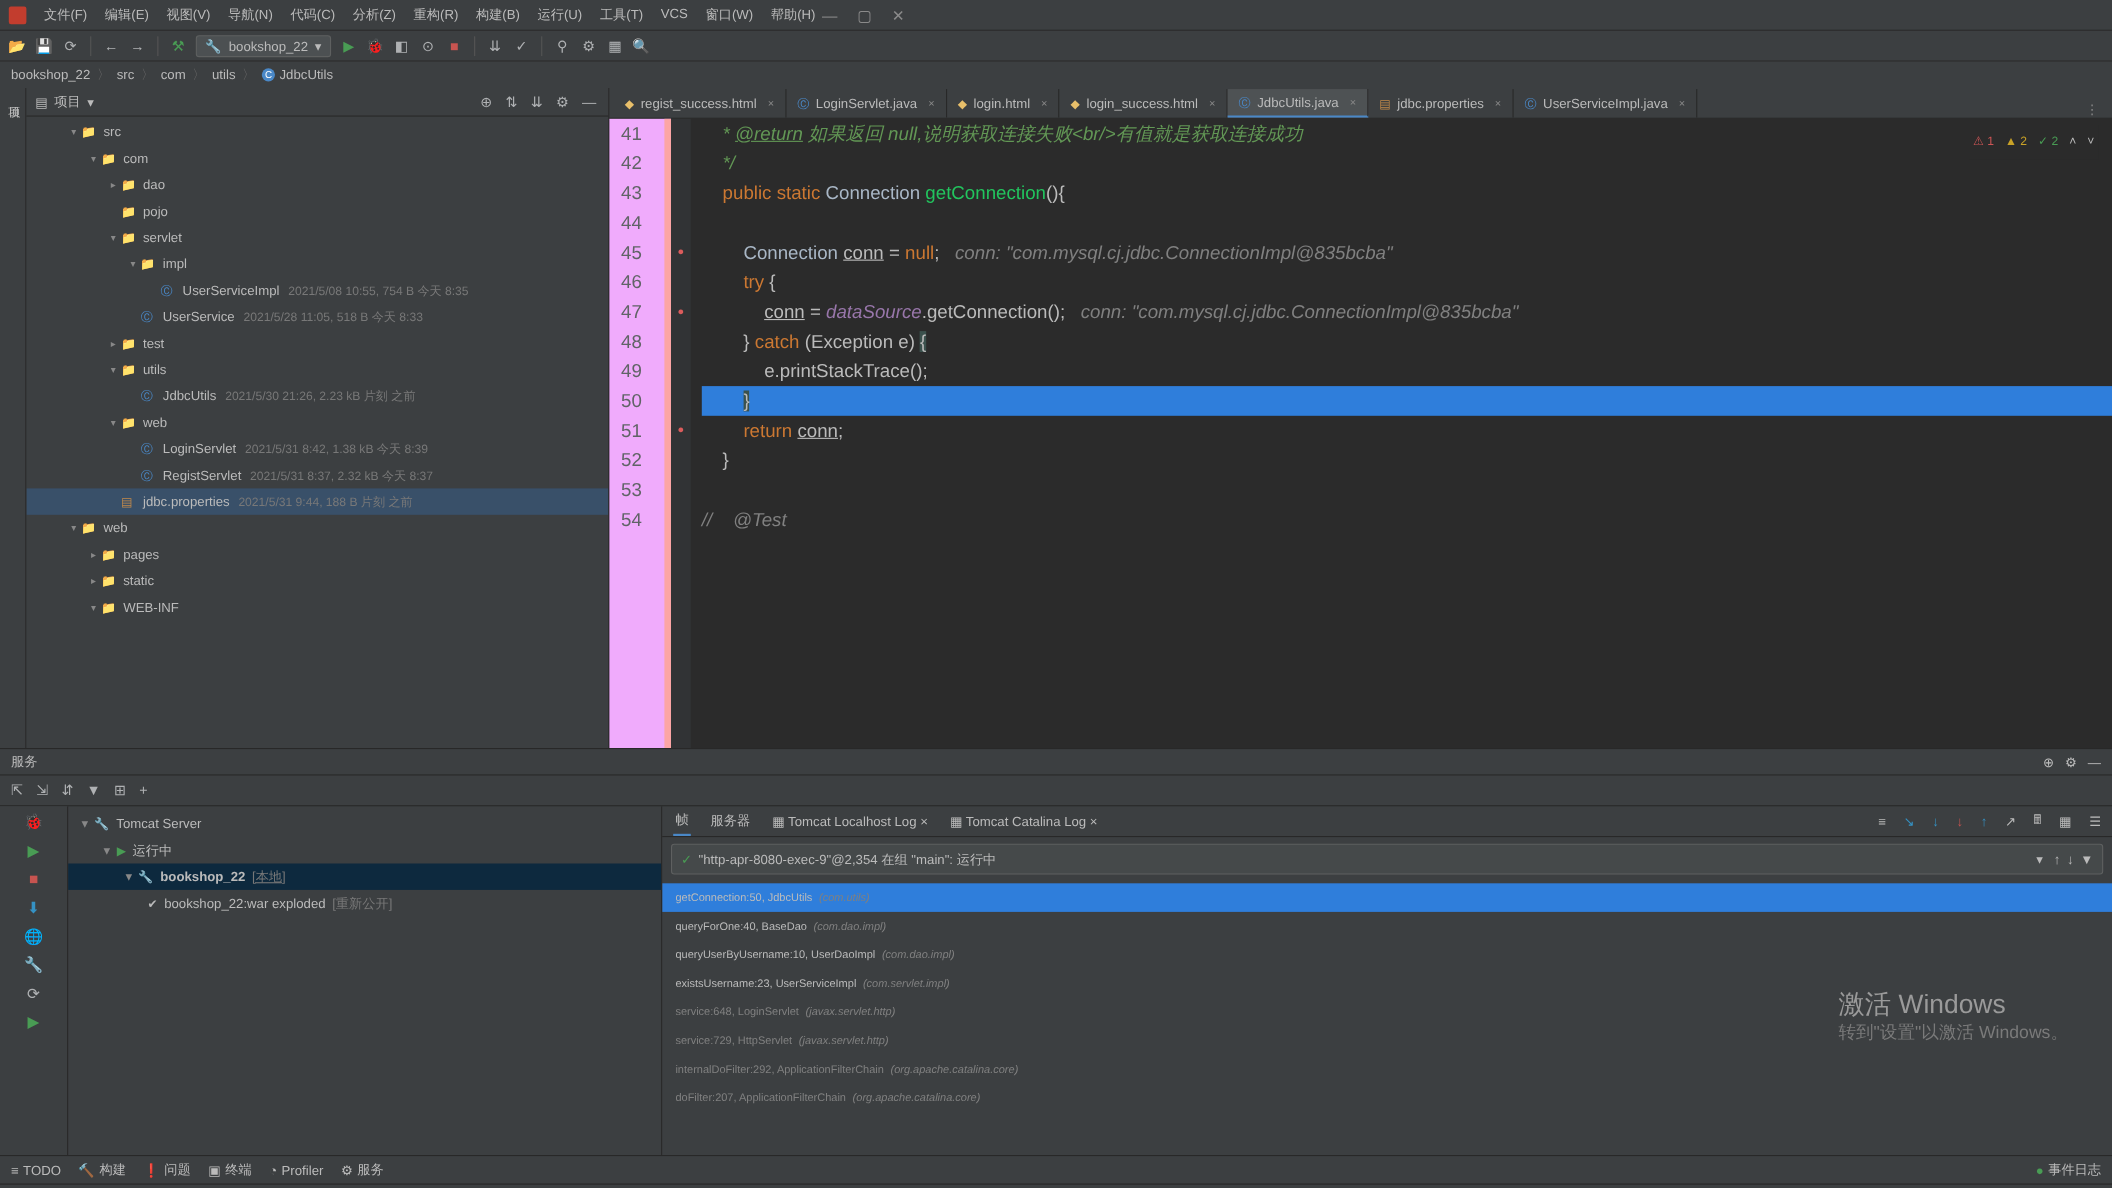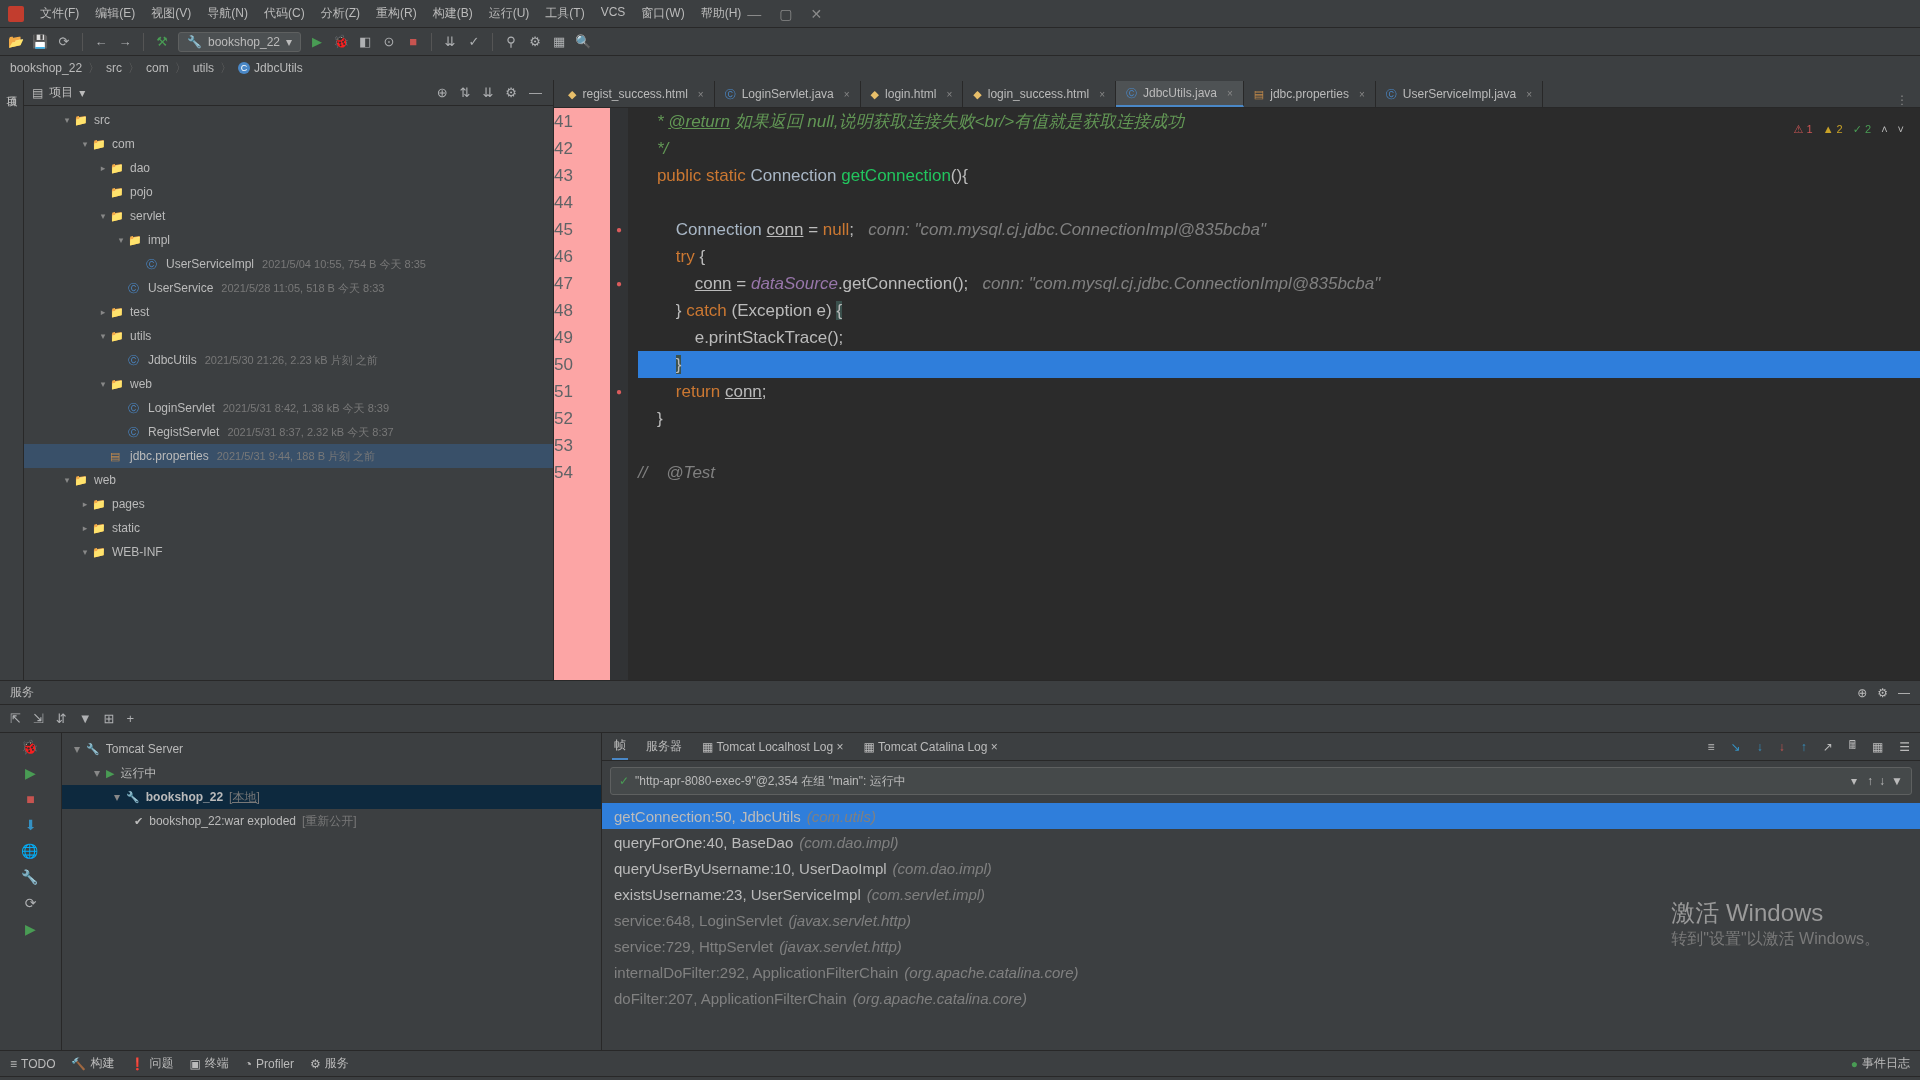--- a/index.html
+++ b/index.html
@@ -36,21 +36,21 @@
 .ic-dir{color:#b0a77f}
 .ic-cls{color:#4a88c7}
 .ic-prop{color:#c38a4a}
 .editor{flex:1;display:flex;flex-direction:column;background:#2b2b2b}
 .tabs{height:28px;background:#3c3f41;display:flex;align-items:flex-end;padding:0 4px;border-bottom:1px solid #282828;overflow:hidden}
 .tab{height:26px;padding:0 10px;display:flex;align-items:center;gap:6px;color:#bbb;font-size:12px;border-right:1px solid #282828}
 .tab.active{background:#4e5254;border-bottom:2px solid #4a88c7}
 .tab .x{color:#888;font-size:10px;margin-left:4px}
 .tab .ic{font-size:11px}
 .code{flex:1;display:flex;font-family:"JetBrains Mono",Consolas,monospace;font-size:17px;line-height:27px;position:relative}
-.gutter{width:56px;text-align:left;padding-right:10px;color:#606366;background:#fca5a5;border-right:6px solid #fca5a5}
+.gutter{width:56px;text-align:center;padding-right:10px;color:#606366;background:#f0abfc;border-right:6px solid #fca5a5}
 .bpcol{width:18px;background:#313335}
 .bp{color:#db5c5c;font-size:10px;text-align:center}
 .lines{flex:1;padding-left:10px;white-space:pre;overflow:hidden}
 .kw{color:#cc7832}
 .cmt{color:#808080;font-style:italic}
 .cmt-green{color:#629755;font-style:italic}
 .fn{color:#22c55e}
 .type{color:#a9b7c6}
 .hl-line{background:#2f7edb;display:inline-block;width:100%}
 .inspect{position:absolute;top:6px;right:12px;font-size:11px;display:flex;gap:10px;background:#2b2b2b;padding:2px 4px}
@@ -70,21 +70,21 @@
 .rt-row{display:flex;align-items:center;height:24px;padding-left:8px;gap:6px}
 .rt-row.sel{background:#0d293e}
 .rt-ic{font-size:11px}
 .debug-right{flex:1;display:flex;flex-direction:column}
 .debug-tabs{height:28px;display:flex;align-items:center;padding:0 10px;gap:16px;border-bottom:1px solid #282828;font-size:12px}
 .debug-tabs .dtab{padding:4px 2px;color:#bbb}
 .debug-tabs .dtab.active{border-bottom:2px solid #4a88c7}
 .debug-tabs .spacer{flex:1}
 .thread-sel{height:28px;margin:6px 8px;background:#45494a;border:1px solid #5e6060;border-radius:3px;display:flex;align-items:center;padding:0 8px;font-size:12px}
 .thread-sel .chk{color:#499c54;margin-right:6px}
-.stack{flex:1;overflow:auto;font-size:15px;padding:2px 0}
+.stack{flex:1;overflow:auto;font-size:10px;padding:2px 0}
 .stack-row{height:26px;display:flex;align-items:center;padding:0 12px;gap:6px}
 .stack-row.sel{background:#2f7edb}
 .stack-row .pkg{color:#808080;font-style:italic}
 .stack-row.dim{color:#808080}
 .bottom-bar{height:26px;background:#3c3f41;border-top:1px solid #282828;display:flex;align-items:center;padding:0 10px;gap:16px;font-size:12px}
 .bottom-bar .item{display:flex;align-items:center;gap:4px;color:#bbb}
 .statusbar{height:24px;background:#3c3f41;border-top:1px solid #282828;display:flex;align-items:center;padding:0 10px;font-size:11px;color:#8a8a8a}
 .statusbar .spacer{flex:1}
 .watermark{position:absolute;bottom:130px;right:40px;color:#7a7a7a;font-size:16px;text-align:left;pointer-events:none}
 .watermark .big{font-size:24px;color:#9a9a9a}
@@ -214,21 +214,21 @@
         </div>
         <div class="tree-row" style="padding-left: 90px;">
           <span class="arrow">▾</span>
           <span class="ic ic-dir">📁</span>
           <span>impl</span>
         </div>
         <div class="tree-row" style="padding-left: 108px;">
           <span class="arrow"></span>
           <span class="ic ic-cls">Ⓒ</span>
           <span>UserServiceImpl</span>
-          <span class="meta">2021/5/04 10:55, 754 B 今天 8:35</span>
+          <span class="meta">2021/5/08 10:55, 754 B 今天 8:35</span>
         </div>
         <div class="tree-row" style="padding-left: 90px;">
           <span class="arrow"></span>
           <span class="ic ic-cls">Ⓒ</span>
           <span>UserService</span>
           <span class="meta">2021/5/28 11:05, 518 B 今天 8:33</span>
         </div>
         <div class="tree-row" style="padding-left: 72px;">
           <span class="arrow">▸</span>
           <span class="ic ic-dir">📁</span>

